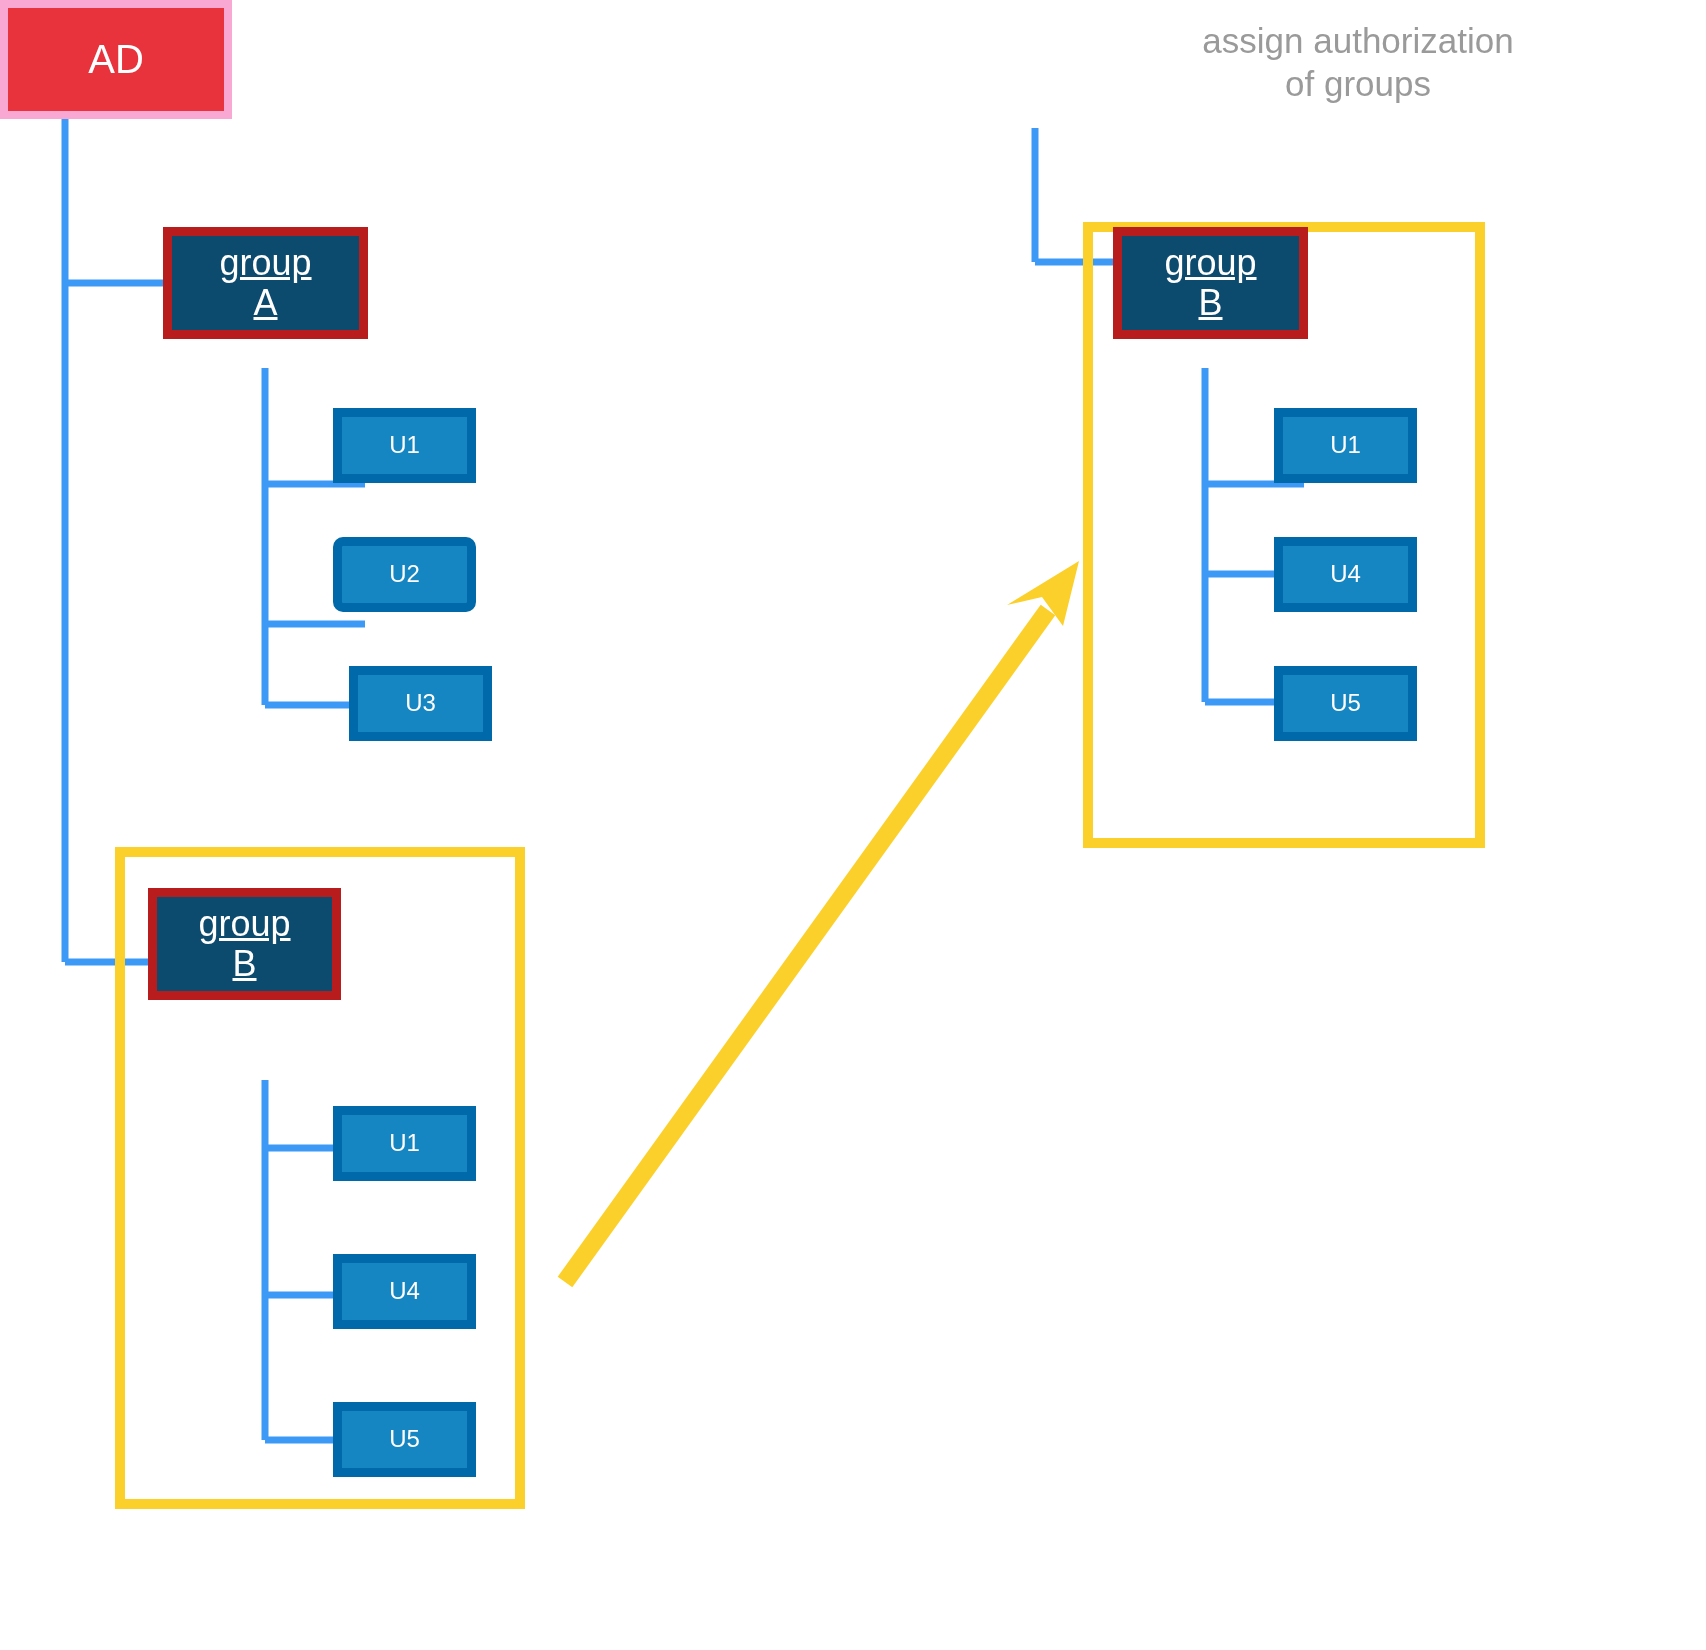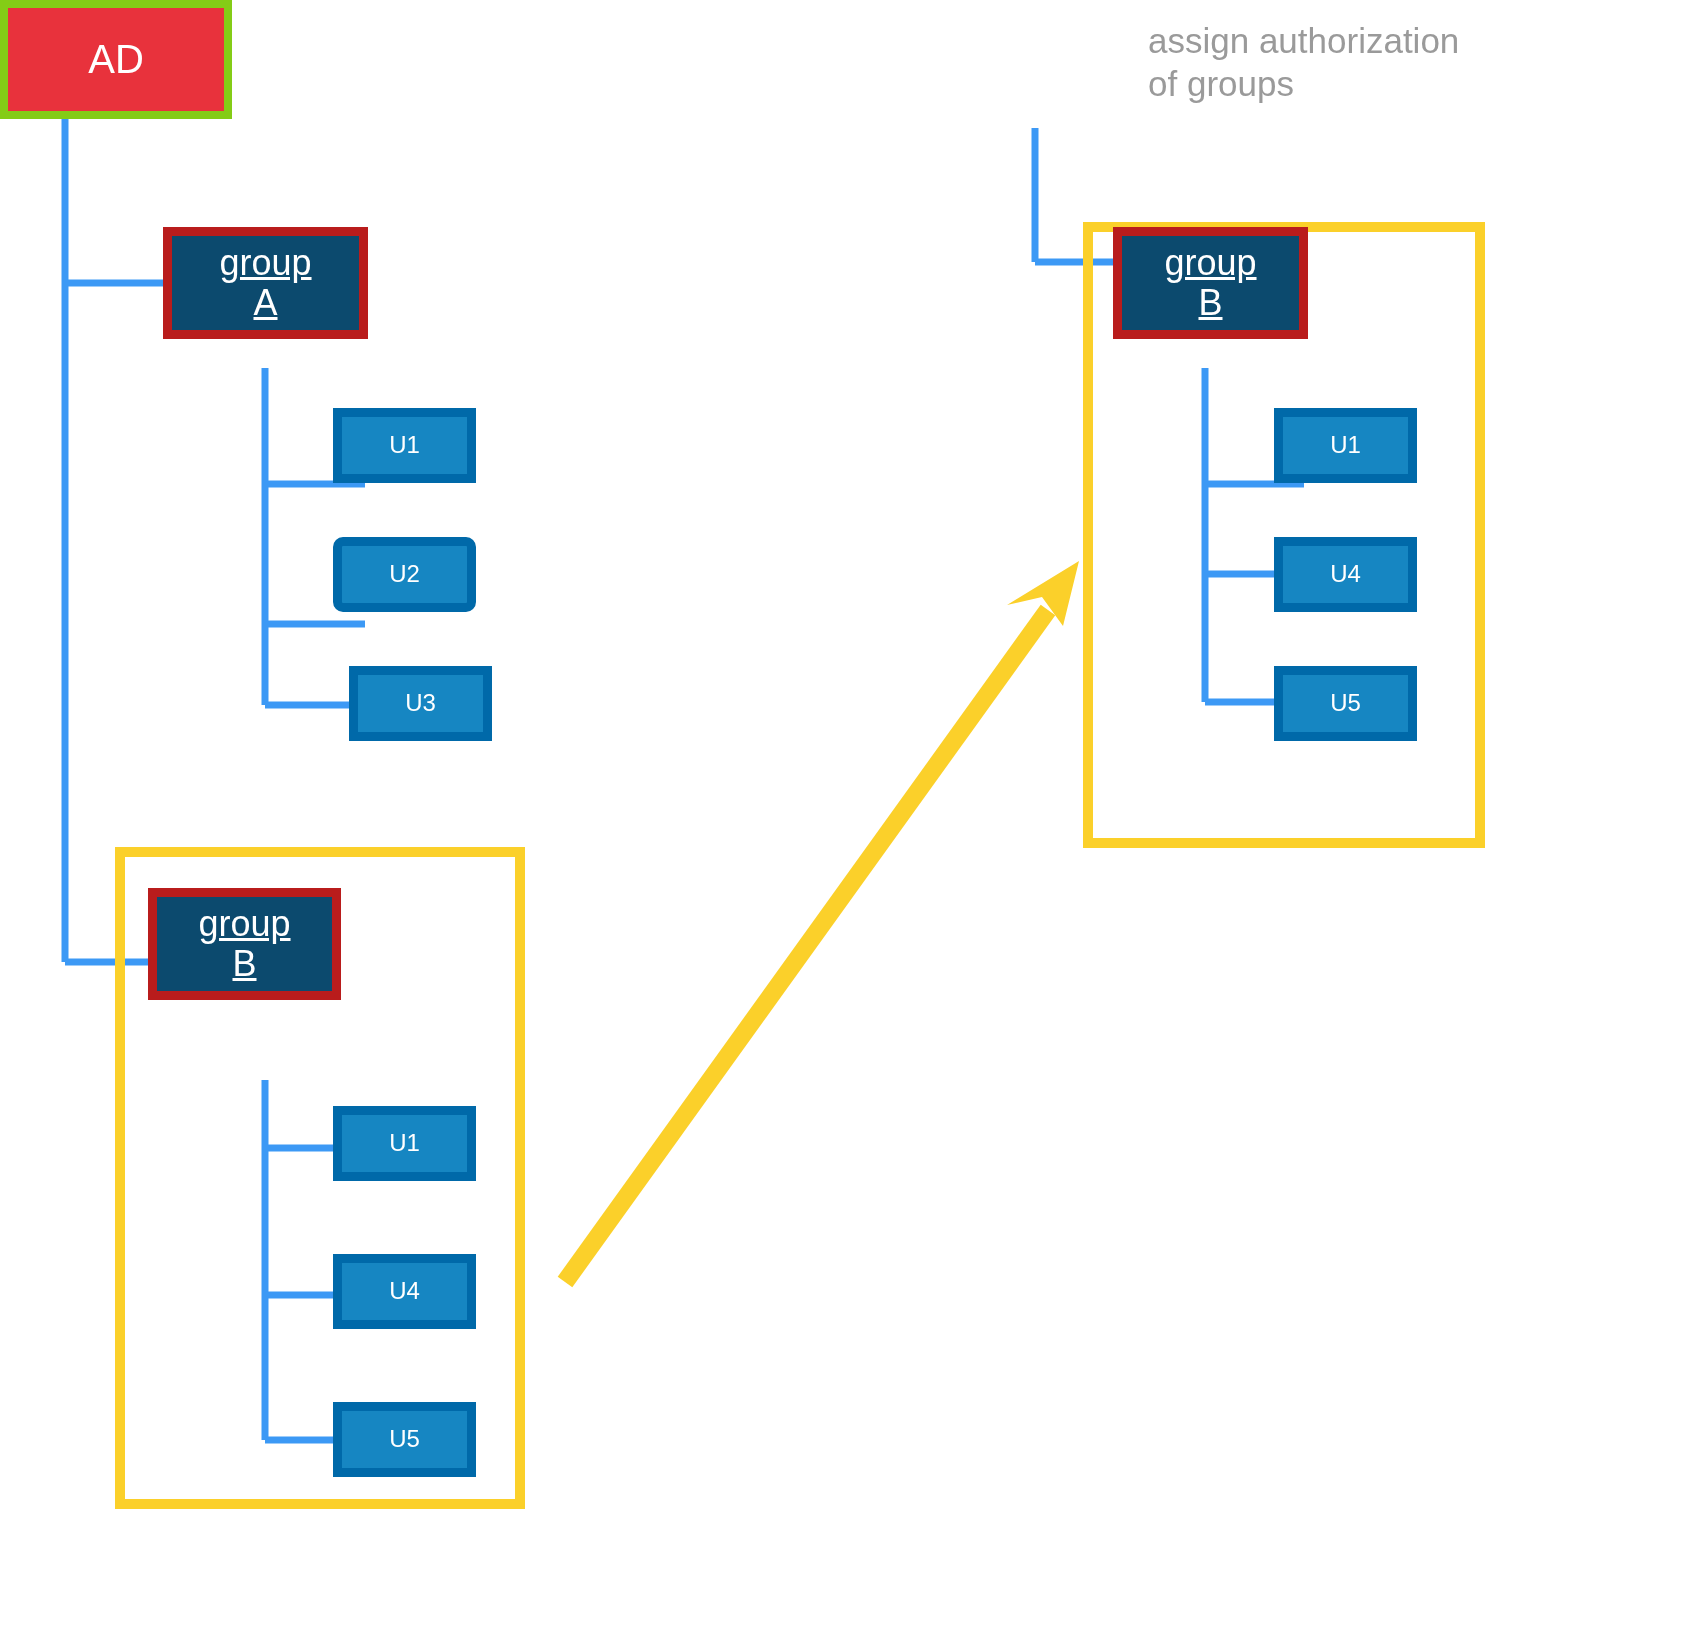--- a/index.html
+++ b/index.html
@@ -30,21 +30,21 @@
     align-items: center;
     justify-content: center;
     text-align: center;
     color: #ffffff;
     line-height: 1.12;
     white-space: pre-line;
     z-index: 5;
   }
   .node-ad {
     background: #E8323C;
-    border: 8px solid #84cc16;
+    border: 8px solid #f9a8d4;
     font-size: 40px;
   }
   .node-ums {
     background: #EFA112;
     border: 8px solid #C27C01;
     font-size: 40px;
   }
   .node-group {
     background: #0c4a6e;
     border: 9px solid #b91c1c;
@@ -108,21 +108,21 @@
     <g>
       <line x1="565" y1="1282" x2="1048" y2="610" stroke="#FBD02A" stroke-width="18" stroke-linecap="butt"></line>
       <polygon points="1079,561 1063,626 1042,597 1007,605" fill="#FBD02A"></polygon>
     </g>
   </svg>
 
   <div class="node node-ad" style="left:0px; top:0px; width:232px; height:119px;">
     <span>AD</span>
   </div>
 
-  <div class="annotation" style="left:1148px; top:20px; width:420px;">assign authorization
+  <div class="annotation" style="left:1148px; top:20px; width:420px;text-align:center;">assign authorization
 of groups</div>
 
   <div class="node node-group" style="left:163px; top:227px; width:205px; height:112px;">
     <span>group
 A</span>
   </div>
   <div class="node node-user" style="left:333px; top:408px; width:143px; height:75px;">
     <span>U1</span>
   </div>
   <div class="node node-user" style="left:333px; top:537px; width:143px; height:75px;border-radius:10px;">

